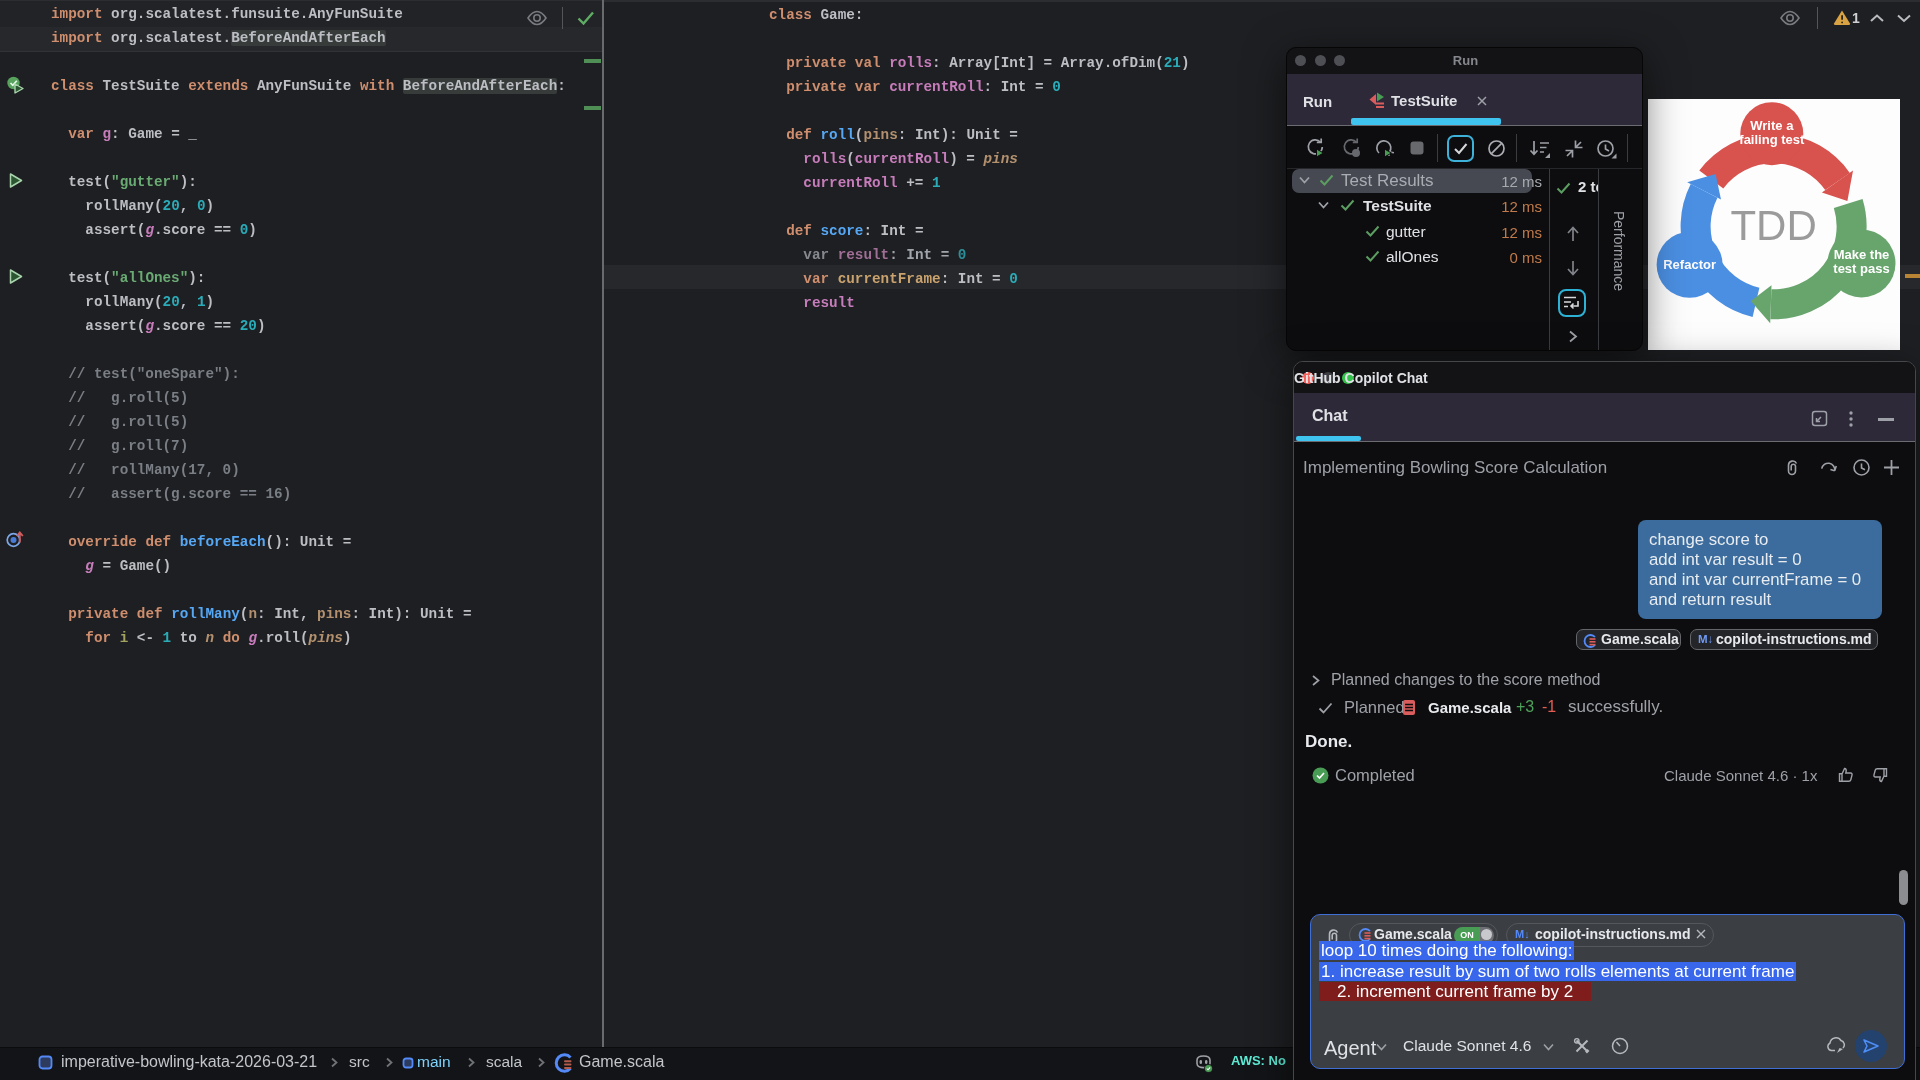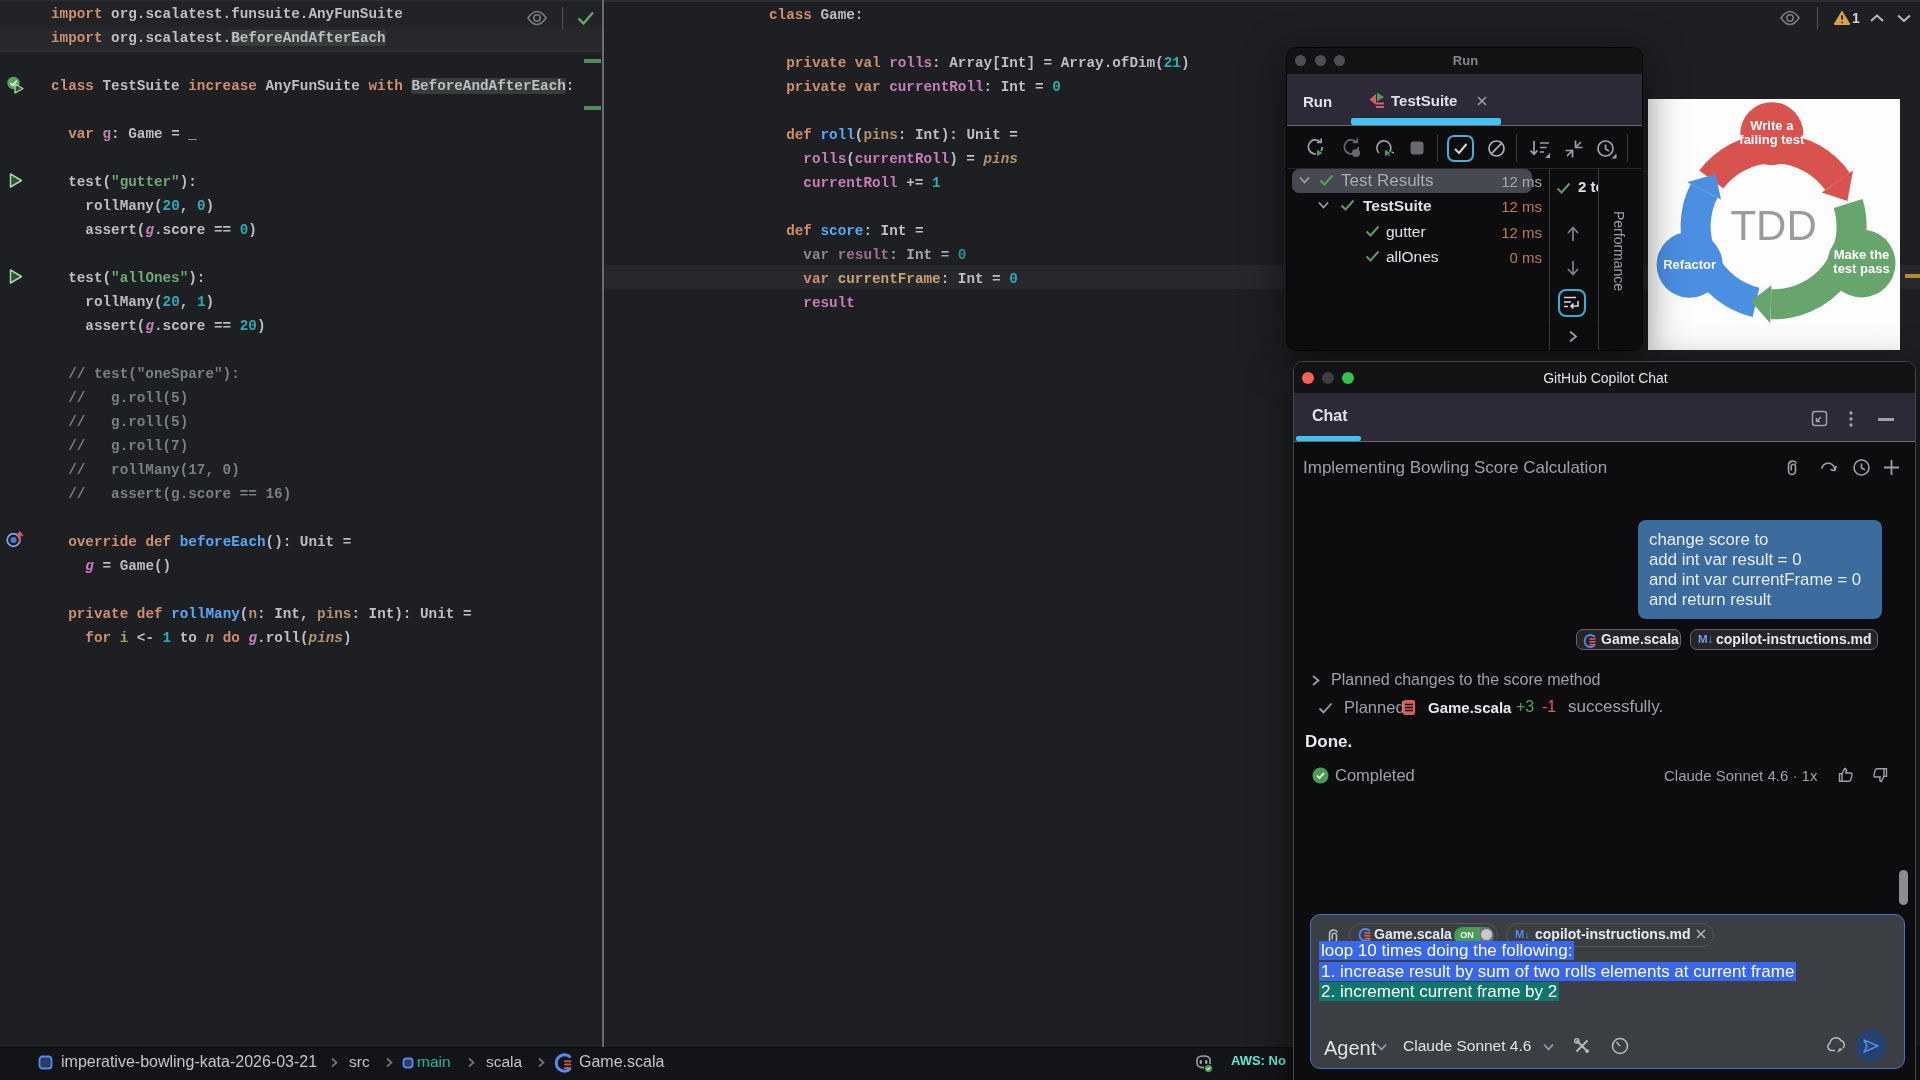--- a/index.html
+++ b/index.html
@@ -13,21 +13,21 @@
 </style></head>
 <body>
 <div class="abs" style="left:0;top:0;width:1920px;height:2px;background:#2b2d31"></div>
 
 <div class="abs" style="left:0;top:1px;width:602px;height:26px;background:#222327"></div>
 <div class="abs" style="left:0;top:27px;width:602px;height:24px;background:#26282c"></div>
 <div class="abs" style="left:0;top:51px;width:602px;height:1px;background:#303236"></div>
 <pre class="code" style="left:51px;top:2px"><span class="k">import</span> org.scalatest.funsuite.AnyFunSuite
 <span class="k">import</span> org.scalatest.<span class="hl1">BeforeAndAfterEach</span>
 
-<span class="k">class</span> TestSuite <span class="k">increase</span> AnyFunSuite <span class="k">with</span> <span class="hl1">BeforeAndAfterEach</span>:
+<span class="k">class</span> TestSuite <span class="k">extends</span> AnyFunSuite <span class="k">with</span> <span class="hl1">BeforeAndAfterEach</span>:
 
   <span class="k">var</span> <span class="p">g</span>: Game = _
 
   test(<span class="s">"gutter"</span>):
     rollMany(<span class="n">20</span>, <span class="n">0</span>)
     assert(<span class="pi">g</span>.score == <span class="n">0</span>)
 
   test(<span class="s">"allOnes"</span>):
     rollMany(<span class="n">20</span>, <span class="n">1</span>)
     assert(<span class="pi">g</span>.score == <span class="n">20</span>)
@@ -121,21 +121,21 @@
 <svg class="abs" style="left:329px;top:1056px" width="10" height="13" viewBox="0 0 10 13">
     <path d="M3 2.5 L7.5 6.5 L3 10.5" stroke="#6f7276" stroke-width="1.8" fill="none"></path>
   </svg>
 <div class="abs" style="left:349px;top:1053px;color:#c2c5ca;font-size:15.5px">src</div>
 <svg class="abs" style="left:384px;top:1056px" width="10" height="13" viewBox="0 0 10 13">
     <path d="M3 2.5 L7.5 6.5 L3 10.5" stroke="#6f7276" stroke-width="1.8" fill="none"></path>
   </svg>
 <svg class="abs" style="left:402px;top:1057px" width="12" height="12" viewBox="0 0 12 12">
     <rect x="1.5" y="1.5" width="9" height="9" rx="2.5" fill="#2d3b5e" stroke="#548af7" stroke-width="1.8"></rect>
   </svg>
-<div class="abs" style="left:417px;top:1053px;color:#14b8a6;font-size:15.5px">main</div>
+<div class="abs" style="left:417px;top:1053px;color:#7dd3fc;font-size:15.5px">main</div>
 <svg class="abs" style="left:466px;top:1056px" width="10" height="13" viewBox="0 0 10 13">
     <path d="M3 2.5 L7.5 6.5 L3 10.5" stroke="#6f7276" stroke-width="1.8" fill="none"></path>
   </svg>
 <div class="abs" style="left:486px;top:1053px;color:#c2c5ca;font-size:15.5px">scala</div>
 <svg class="abs" style="left:536px;top:1056px" width="10" height="13" viewBox="0 0 10 13">
     <path d="M3 2.5 L7.5 6.5 L3 10.5" stroke="#6f7276" stroke-width="1.8" fill="none"></path>
   </svg>
 <svg class="abs" style="left:553px;top:1052px" width="22" height="22" viewBox="0 0 22 22">
   <path d="M17.5 5.5 A8.2 8.2 0 1 0 17.5 16.5" fill="none" stroke="#548af7" stroke-width="3"></path>
   <rect x="11" y="8.2" width="7.5" height="2" rx="1" fill="#b35b4d"></rect>
@@ -296,21 +296,21 @@
     </svg>
   <div class="abs" style="left:324px;top:163px;color:#9da0a6;font-size:14px;writing-mode:vertical-rl">Performance</div>
 </div>
 
 <div class="abs" style="left:1293px;top:361px;width:623px;height:760px;background:#0d0d0f;border-radius:10px 10px 0 0;box-shadow:0 10px 40px rgba(0,0,0,.55);border:1px solid #46474b;overflow:hidden">
 
   <div class="abs" style="left:0;top:0;width:623px;height:31px;background:#131315">
     <div class="abs" style="left:8px;top:10px;width:12px;height:12px;border-radius:50%;background:#f5605a"></div>
     <div class="abs" style="left:28px;top:10px;width:12px;height:12px;border-radius:50%;background:#3d3e42"></div>
     <div class="abs" style="left:48px;top:10px;width:12px;height:12px;border-radius:50%;background:#35c24c"></div>
-    <div class="abs" style="left:0;top:8px;width:623px;text-align:center;color:#dfe1e5;font-size:14px;font-weight:normal">GitHub Copilot Chat</div>
+    <div class="abs" style="left:0;top:8px;width:623px;text-align:left;color:#dfe1e5;font-size:14px;font-weight:bold">GitHub Copilot Chat</div>
   </div>
 
   <div class="abs" style="left:0;top:31px;width:623px;height:48px;background:#2d2939">
     <div class="abs" style="left:18px;top:14px;color:#dfe1e5;font-size:16px;font-weight:bold">Chat</div>
     <svg class="abs" style="left:517px;top:17px" width="17" height="17" viewBox="0 0 17 17">
       <rect x="1.5" y="1.5" width="14" height="14" rx="2.5" fill="none" stroke="#9da0a6" stroke-width="1.5"></rect>
       <path d="M10 7 L5.5 11.5 M5.5 8 L5.5 11.5 L9 11.5" stroke="#9da0a6" stroke-width="1.5" fill="none"></path>
     </svg>
     <svg class="abs" style="left:554px;top:17px" width="6" height="18" viewBox="0 0 6 18">
         <circle cx="3" cy="3" r="1.7" fill="#9da0a6"></circle>
@@ -402,21 +402,21 @@
     <div class="abs" style="left:63px;top:11px;color:#e6e8ec;font-size:14px;font-weight:bold">Game.scala</div>
     <div class="abs" style="left:143px;top:11.5px;width:26px;height:17px;background:#499c54;border-radius:8.5px 0 0 8.5px;color:#fff;font-size:9px;font-weight:bold;text-align:center;line-height:17px">ON</div>
     <div class="abs" style="left:169px;top:11.5px;width:14px;height:17px;background:#6e7075;border-radius:0 8.5px 8.5px 0"></div>
     <div class="abs" style="left:170px;top:14px;width:11px;height:11px;background:#c7c9cd;border-radius:50%"></div>
     <div class="abs" style="left:195px;top:8px;width:208px;height:24px;border:1px solid #55575c;border-radius:12px"></div>
     <div class="abs" style="left:204px;top:13px;color:#548af7;font-size:11px;font-weight:bold">M↓</div>
     <div class="abs" style="left:224px;top:11px;color:#e6e8ec;font-size:14px;font-weight:bold">copilot-instructions.md</div>
     <svg class="abs" style="left:384px;top:13px" width="12" height="12" viewBox="0 0 12 12">
         <path d="M2 2 L10 10 M10 2 L2 10" stroke="#b6b9be" stroke-width="1.4"></path>
       </svg>
-    <div class="abs" style="left:8px;top:26px;font-size:17px;line-height:20.5px;color:#fff"><span style="background:#3867ec;padding:0 2px">loop 10 times doing the following:</span><br><span style="background:#3867ec;padding:0 2px">1. increase result by sum of two rolls elements at current frame</span><br><span style="background:#0f766e;padding:0 2px">2. increment current frame by 2</span></div>
+    <div class="abs" style="left:8px;top:26px;font-size:17px;line-height:20.5px;color:#fff"><span style="background:#3867ec;padding:0 2px">loop 10 times doing the following:</span><br><span style="background:#3867ec;padding:0 2px">1. increase result by sum of two rolls elements at current frame</span><br><span style="background:#7f1d1d;padding:0 18px">2. increment current frame by 2</span></div>
     <div class="abs" style="left:13px;top:122px;color:#dfe1e5;font-size:20px">Agent</div>
     <svg class="abs" style="left:64px;top:128px" width="13" height="9" viewBox="0 0 13 9">
         <path d="M2 1.5 L6.5 6.5 L11 1.5" stroke="#9da0a6" stroke-width="1.6" fill="none"></path>
       </svg>
     <div class="abs" style="left:92px;top:122px;color:#dfe1e5;font-size:15.5px">Claude Sonnet 4.6</div>
     <svg class="abs" style="left:231px;top:128px" width="13" height="9" viewBox="0 0 13 9">
         <path d="M2 1.5 L6.5 6.5 L11 1.5" stroke="#9da0a6" stroke-width="1.6" fill="none"></path>
       </svg>
     <svg class="abs" style="left:262px;top:122px" width="18" height="18" viewBox="0 0 18 18">
       <path d="M3.5 3.5 L14.5 14.5" stroke="#b6b9be" stroke-width="2"></path>

